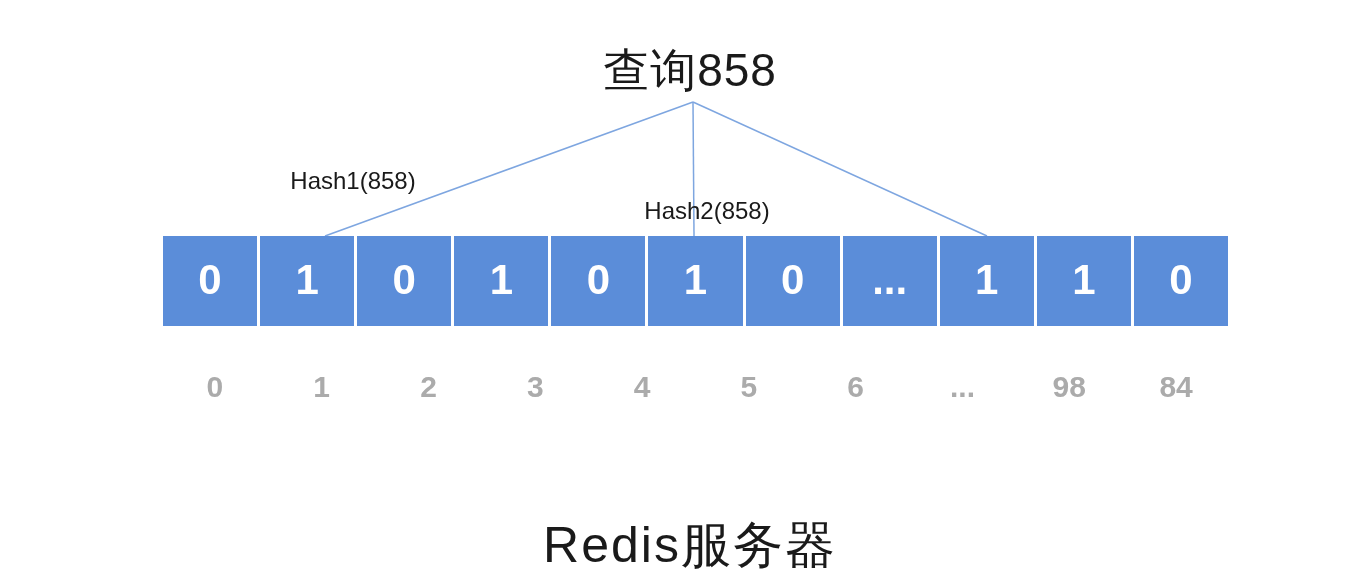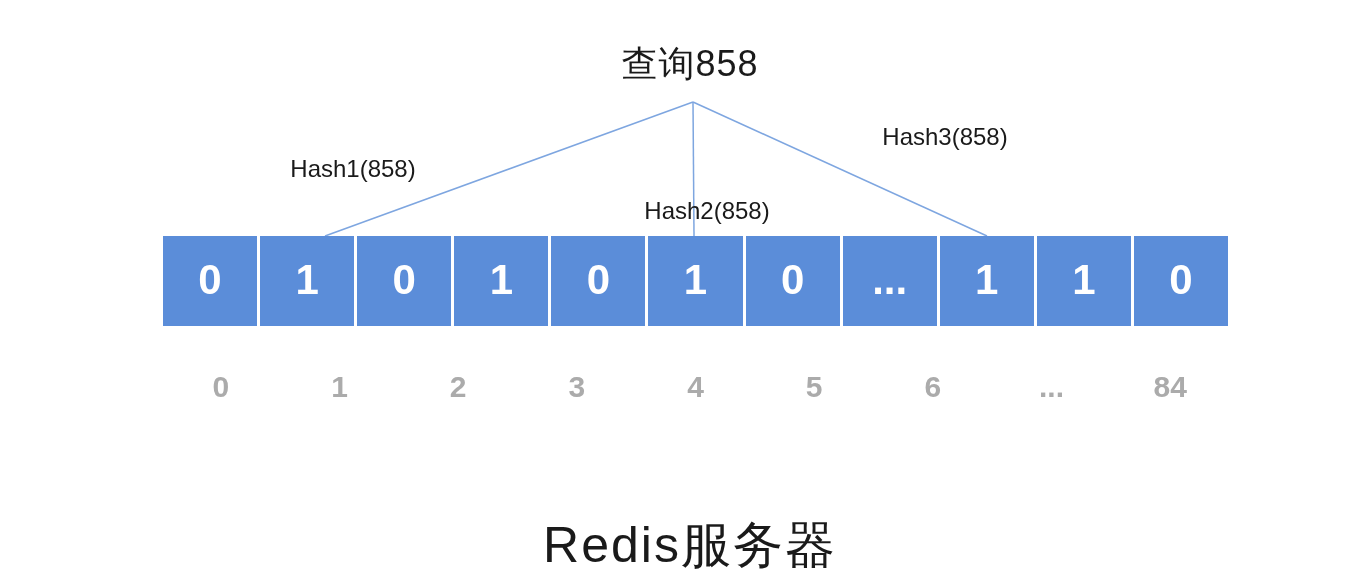--- a/index.html
+++ b/index.html
@@ -14,21 +14,21 @@
     background: #ffffff;
     overflow: hidden;
     font-family: "Liberation Sans", "DejaVu Sans", sans-serif;
     color: var(--text, #1a1a1a);
   }
   .query-title {
     position: absolute;
     left: 690px;
     top: 40px;
     transform: translateX(-50%);
-    font-size: 36px;
+    font-size: 46px;
     font-weight: 400;
     letter-spacing: 1px;
     white-space: nowrap;
     color: var(--text, #1a1a1a);
   }
   .lines-svg {
     position: absolute;
     left: 0;
     top: 0;
     width: 1358px;
@@ -39,21 +39,21 @@
     stroke: var(--line, #7EA6E0);
     stroke-width: 1.5;
   }
   .hash-label {
     position: absolute;
     transform: translate(-50%, -50%);
     font-size: 24px;
     white-space: nowrap;
     color: var(--text, #1a1a1a);
   }
-  .hash1 { left: 353px; top: 169px; text-align: right; }
+  .hash1 { left: 353px; top: 181px; text-align: right; }
   .hash2 { left: 707px; top: 211px; }
   .hash3 { left: 945px; top: 137px; }
   .bit-array {
     position: absolute;
     left: 163px;
     top: 236px;
     width: 1065px;
     height: 90px;
     display: flex;
     gap: 3px;
@@ -103,21 +103,20 @@
   <div class="query-title">查询858</div>
 
   <svg class="lines-svg" viewBox="0 0 1358 569" xmlns="http://www.w3.org/2000/svg">
     <line x1="693" y1="102" x2="325" y2="236"></line>
     <line x1="693" y1="102" x2="694" y2="236"></line>
     <line x1="693" y1="102" x2="987" y2="236"></line>
   </svg>
 
   <div class="hash-label hash1">Hash1(858)</div>
   <div class="hash-label hash2">Hash2(858)</div>
-  <div class="hash-label hash3">Hash3(858)</div>
 
   <div class="bit-array">
     <div class="bit-cell">0</div>
     <div class="bit-cell">1</div>
     <div class="bit-cell">0</div>
     <div class="bit-cell">1</div>
     <div class="bit-cell">0</div>
     <div class="bit-cell">1</div>
     <div class="bit-cell">0</div>
     <div class="bit-cell">...</div>
@@ -128,18 +127,19 @@
 
   <div class="index-row">
     <div class="index-label">0</div>
     <div class="index-label">1</div>
     <div class="index-label">2</div>
     <div class="index-label">3</div>
     <div class="index-label">4</div>
     <div class="index-label">5</div>
     <div class="index-label">6</div>
     <div class="index-label">...</div>
+    <div class="index-label">98</div>
     <div class="index-label">84</div>
   </div>
 
   <div class="footer-label">Redis服务器</div>
 
 </div>
 
 </body></html>

